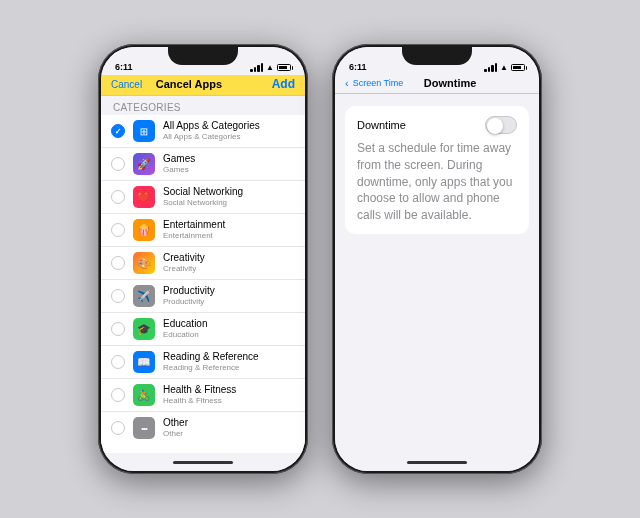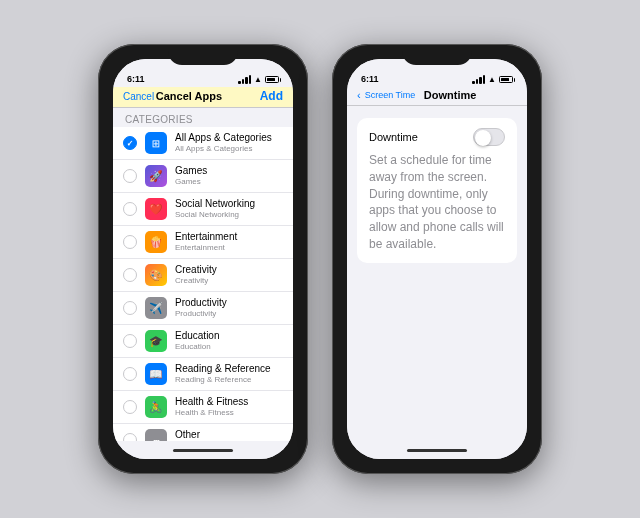--- a/index.html
+++ b/index.html
@@ -14,21 +14,21 @@
       font-family: -apple-system, 'SF Pro Display', 'Helvetica Neue', Arial, sans-serif;
       overflow: hidden;
     }
 
     
     .phone {
       width: 210px;
       height: 430px;
       background: #1a1a1a;
       border-radius: 36px;
-      padding: 15px;
+      padding: 3px;
       box-shadow: 0 8px 32px rgba(0,0,0,0.45), inset 0 0 0 1px #555;
       position: relative;
       flex-shrink: 0;
     }
     .phone-inner {
       width: 100%;
       height: 100%;
       background: #f2f2f7;
       border-radius: 33px;
       overflow: hidden;
@@ -102,21 +102,21 @@
     }
     .battery-fill {
       height: 100%;
       width: 75%;
       background: #000;
       border-radius: 0.5px;
     }
 
     
     .nav-bar {
-      background: #fef9c3;
+      background: #fde047;
       display: flex;
       align-items: center;
       justify-content: space-between;
       padding: 2px 10px 4px;
       border-bottom: 0.5px solid #c8c8cc;
       flex-shrink: 0;
     }
     .nav-bar .cancel-btn {
       color: #007aff;
       font-size: 10px;

